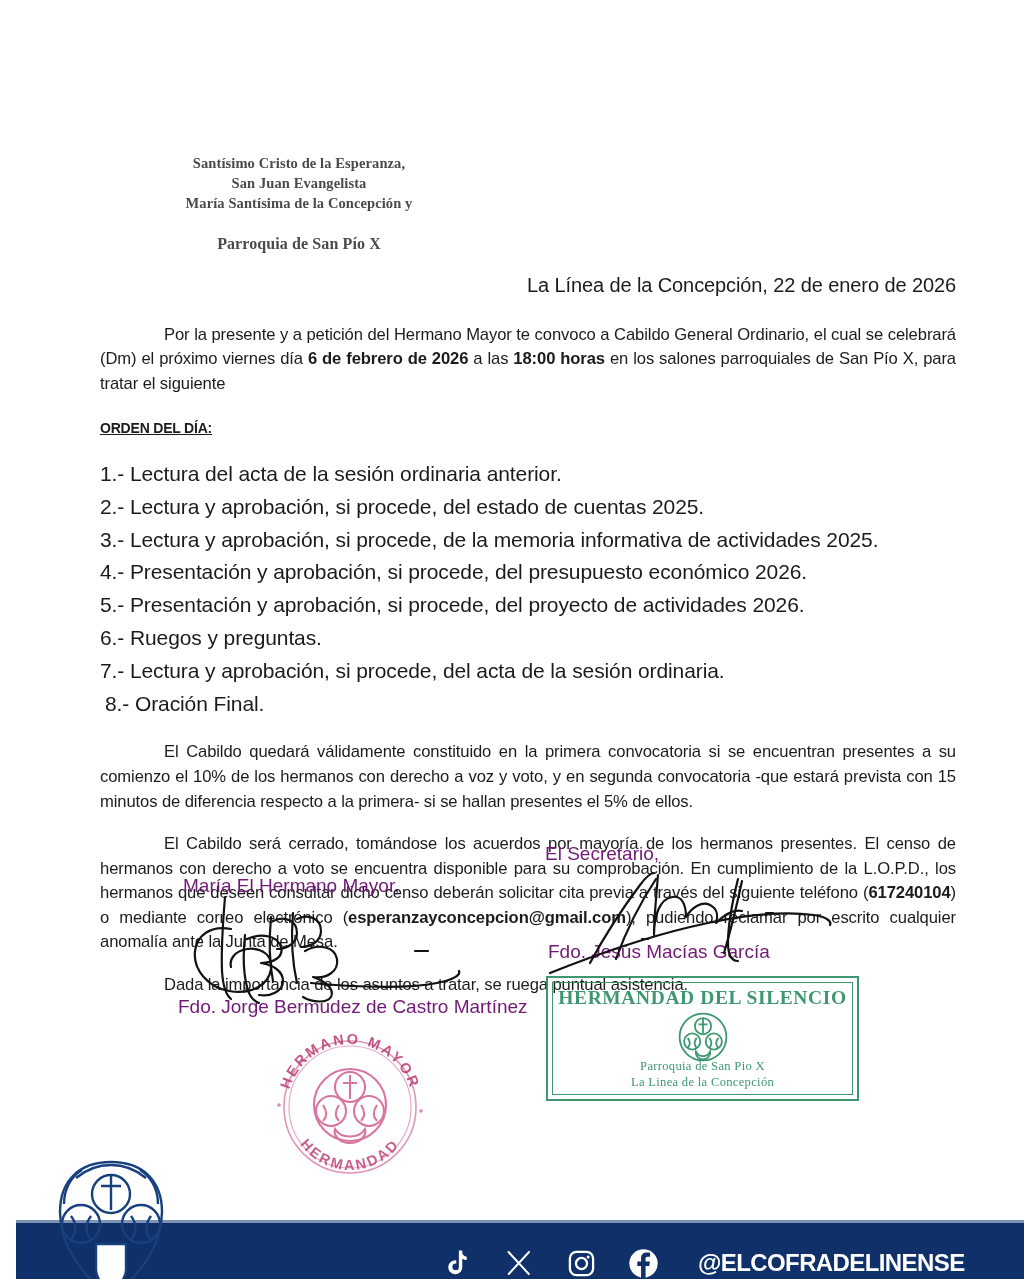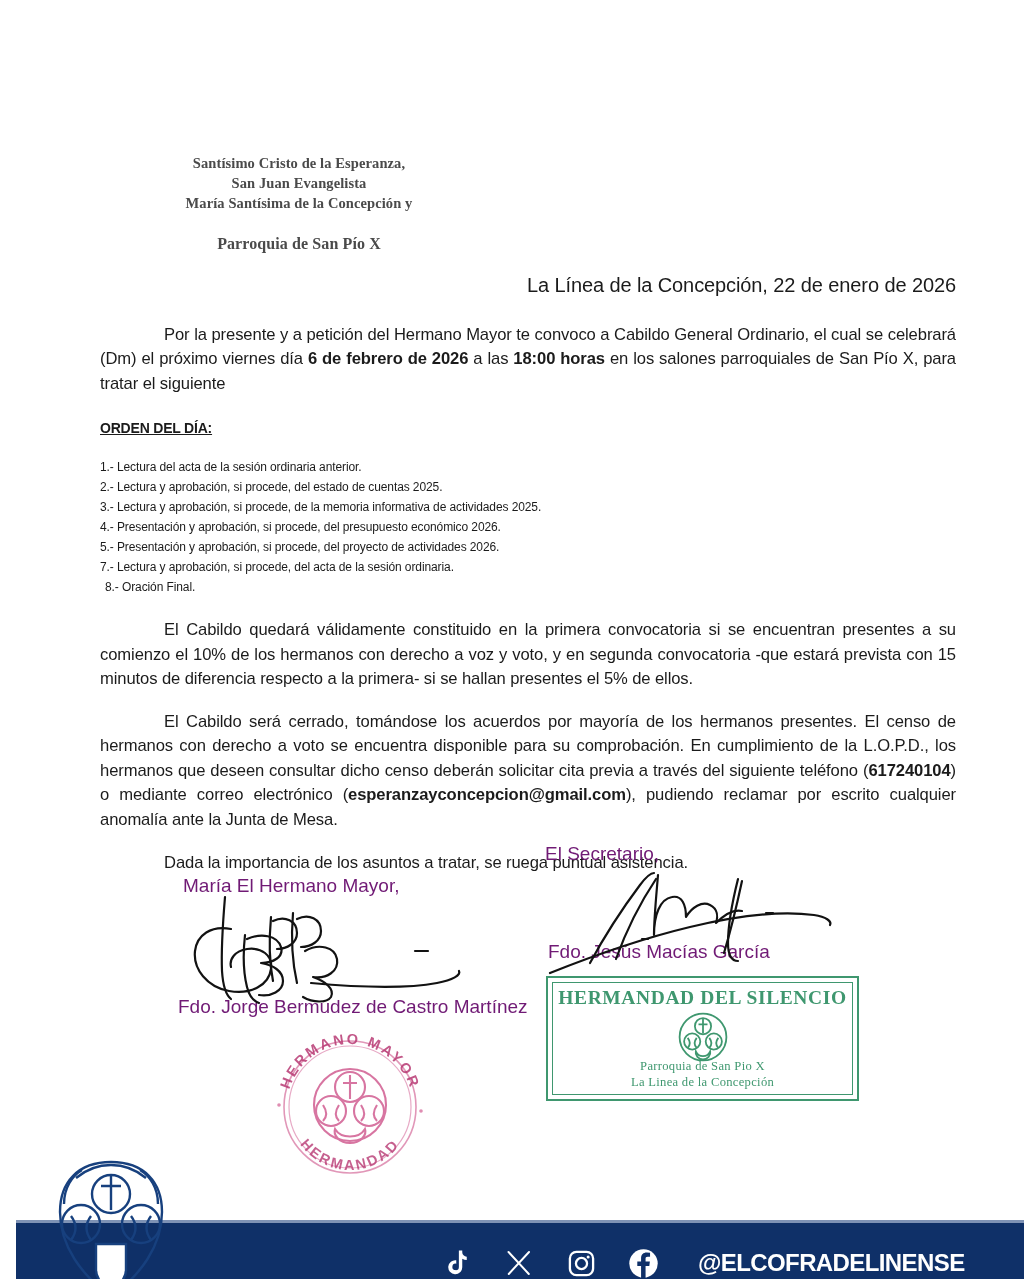--- a/index.html
+++ b/index.html
@@ -77,21 +77,21 @@
     letter-spacing: -0.2px;
   }
 
   .agenda-list {
     margin: 0 0 22px 0;
     padding: 0;
     list-style: none;
   }
   .agenda-list li {
     margin: 0 0 3px 0;
-    font-size: 12px;
+    font-size: 21px;
     line-height: 1.42;
   }
   .agenda-list li.last-item { padding-left: 5px; }
 
   .spacer-para { margin-bottom: 18px; }
 
   
   .sign-area {
     position: absolute;
     left: 84px;
@@ -235,20 +235,21 @@
     <p class="para"><span>Por la presente y a petición del Hermano Mayor te convoco a Cabildo General Ordinario, el cual se celebrará (Dm) el próximo viernes día </span><b>6 de febrero de 2026</b><span> a las </span><b>18:00 horas</b><span> en los salones parroquiales de San Pío X, para tratar el siguiente</span></p>
 
     <div class="agenda-heading">ORDEN DEL DÍA:</div>
 
     <ul class="agenda-list">
       <li>1.- Lectura del acta de la sesión ordinaria anterior.</li>
       <li>2.- Lectura y aprobación, si procede, del estado de cuentas 2025.</li>
       <li>3.- Lectura y aprobación, si procede, de la memoria informativa de actividades 2025.</li>
       <li>4.- Presentación y aprobación, si procede, del presupuesto económico 2026.</li>
       <li>5.- Presentación y aprobación, si procede, del proyecto de actividades 2026.</li>
+      <li>6.- Ruegos y preguntas.</li>
       <li>7.- Lectura y aprobación, si procede, del acta de la sesión ordinaria.</li>
       <li class="last-item">8.- Oración Final.</li>
     </ul>
 
     <p class="para spacer-para">El Cabildo quedará válidamente constituido en la primera convocatoria si se encuentran presentes a su comienzo el 10% de los hermanos con derecho a voz y voto, y en segunda convocatoria -que estará prevista con 15 minutos de diferencia respecto a la primera- si se hallan presentes el 5% de ellos.</p>
 
     <p class="para spacer-para"><span>El Cabildo será cerrado, tomándose los acuerdos por mayoría de los hermanos presentes. El censo de hermanos con derecho a voto se encuentra disponible para su comprobación. En cumplimiento de la L.O.P.D., los hermanos que deseen consultar dicho censo deberán solicitar cita previa a través del siguiente teléfono (</span><b>617240104</b><span>) o mediante correo electrónico (</span><b>esperanzayconcepcion@gmail.com</b><span>), pudiendo reclamar por escrito cualquier anomalía ante la Junta de Mesa.</span></p>
 
     <p class="para">Dada la importancia de los asuntos a tratar, se ruega puntual asistencia.</p>
   </div>

